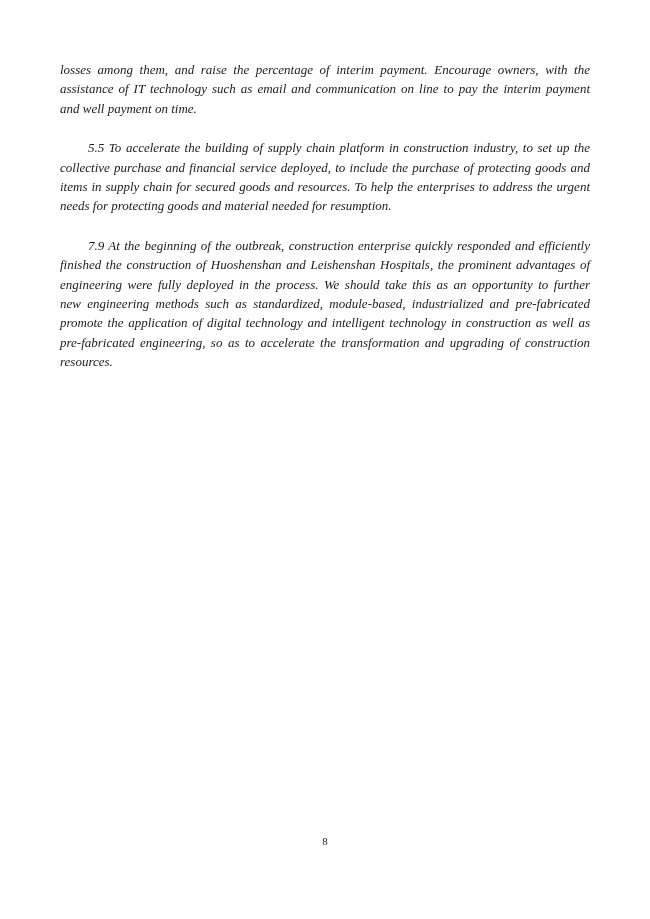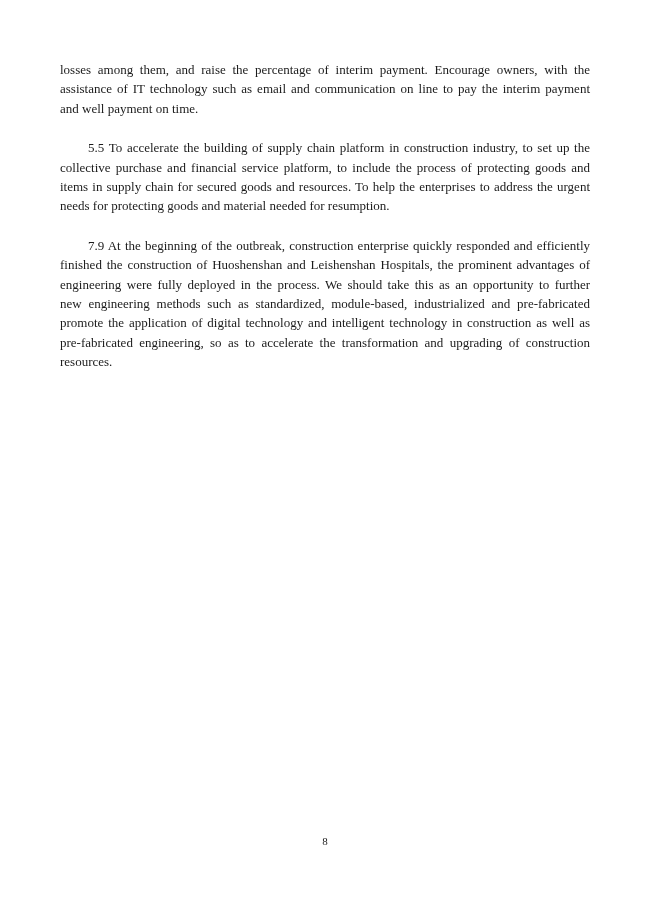--- a/index.html
+++ b/index.html
@@ -16,20 +16,21 @@
     color: #1b1b1b;
     overflow: hidden;
   }
   .content {
     position: absolute;
     left: 60px;
     top: 60px;
     width: 530px;
     font-size: 13px;
     line-height: 19.4px;
+    font-style: italic;
   }
   .paragraph + .paragraph {
     margin-top: 6.6px;
   }
   .line {
     text-align: justify;
     text-align-last: justify;
   }
   .line.last {
     text-align-last: left;
@@ -54,21 +55,21 @@
 
 <main class="page">
   <section class="content" id="paragraphs">
       <div class="paragraph">
         <div class="line">losses among them, and raise the percentage of interim payment. Encourage owners, with the</div>
         <div class="line">assistance of IT technology such as email and communication on line to pay the interim payment</div>
         <div class="line last">and well payment on time.</div>
       </div>
       <div class="paragraph">
         <div class="line indent">5.5 To accelerate the building of supply chain platform in construction industry, to set up the</div>
-        <div class="line">collective purchase and financial service platform, to include the process of protecting goods and</div>
+        <div class="line">collective purchase and financial service deployed, to include the purchase of protecting goods and</div>
         <div class="line">items in supply chain for secured goods and resources. To help the enterprises to address the urgent</div>
         <div class="line last">needs for protecting goods and material needed for resumption.</div>
       </div>
       <div class="paragraph">
         <div class="line indent">7.9 At the beginning of the outbreak, construction enterprise quickly responded and efficiently</div>
         <div class="line">finished the construction of Huoshenshan and Leishenshan Hospitals, the prominent advantages of</div>
         <div class="line">engineering were fully deployed in the process. We should take this as an opportunity to further</div>
         <div class="line">new engineering methods such as standardized, module-based, industrialized and pre-fabricated</div>
         <div class="line">promote the application of digital technology and intelligent technology in construction as well as</div>
         <div class="line">pre-fabricated engineering, so as to accelerate the transformation and upgrading of construction</div>

